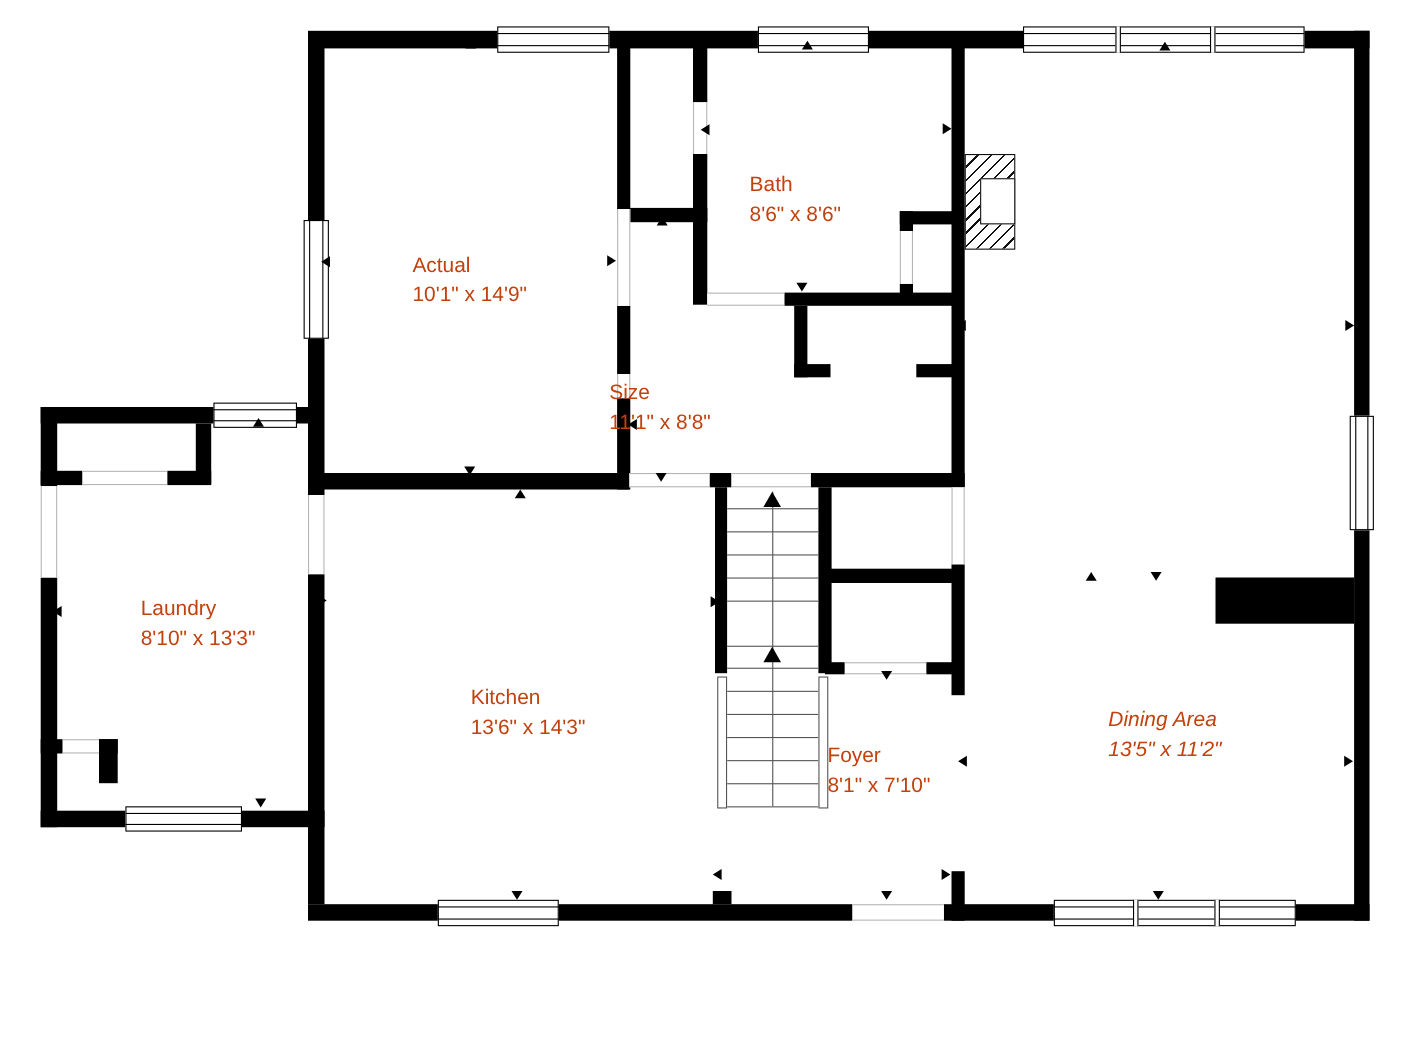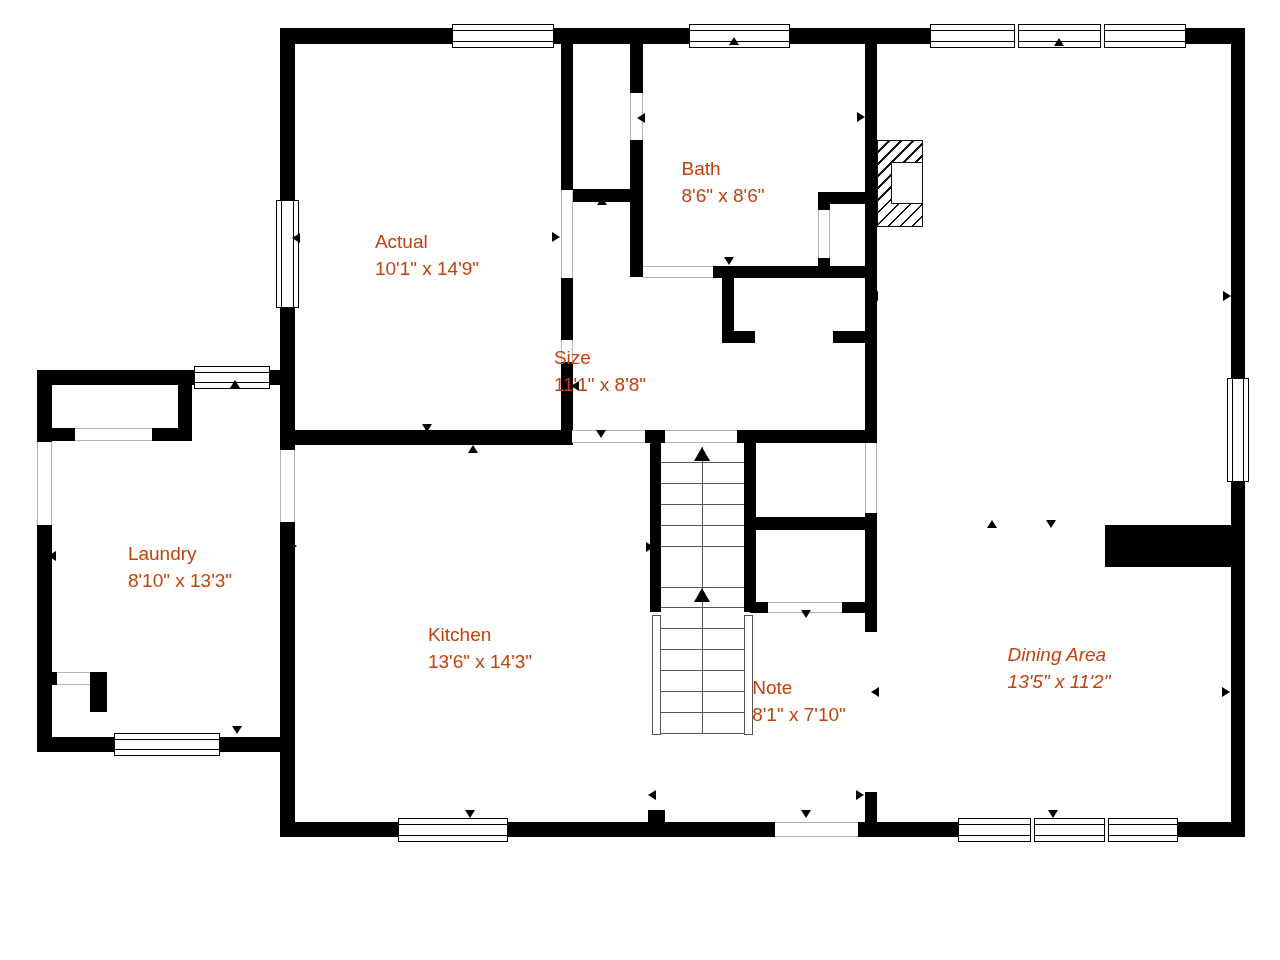--- a/index.html
+++ b/index.html
@@ -199,21 +199,21 @@
       </div>
       <div class="room-label" style="left: 180px; top: 567px;">
         <span class="room-name">Laundry</span>
         <span class="room-dims">8'10" x 13'3"</span>
       </div>
       <div class="room-label" style="left: 480px; top: 648px;">
         <span class="room-name">Kitchen</span>
         <span class="room-dims">13'6" x 14'3"</span>
       </div>
       <div class="room-label" style="left: 799px; top: 701px;">
-        <span class="room-name">Note</span>
+        <span class="room-name">Foyer</span>
         <span class="room-dims">8'1" x 7'10"</span>
       </div>
       <div class="room-label" style="left: 1059px; top: 668px; font-style: italic;">
         <span class="room-name">Dining Area</span>
         <span class="room-dims">13'5" x 11'2"</span>
       </div>
     </div>
 </div>
 
 </body></html>

